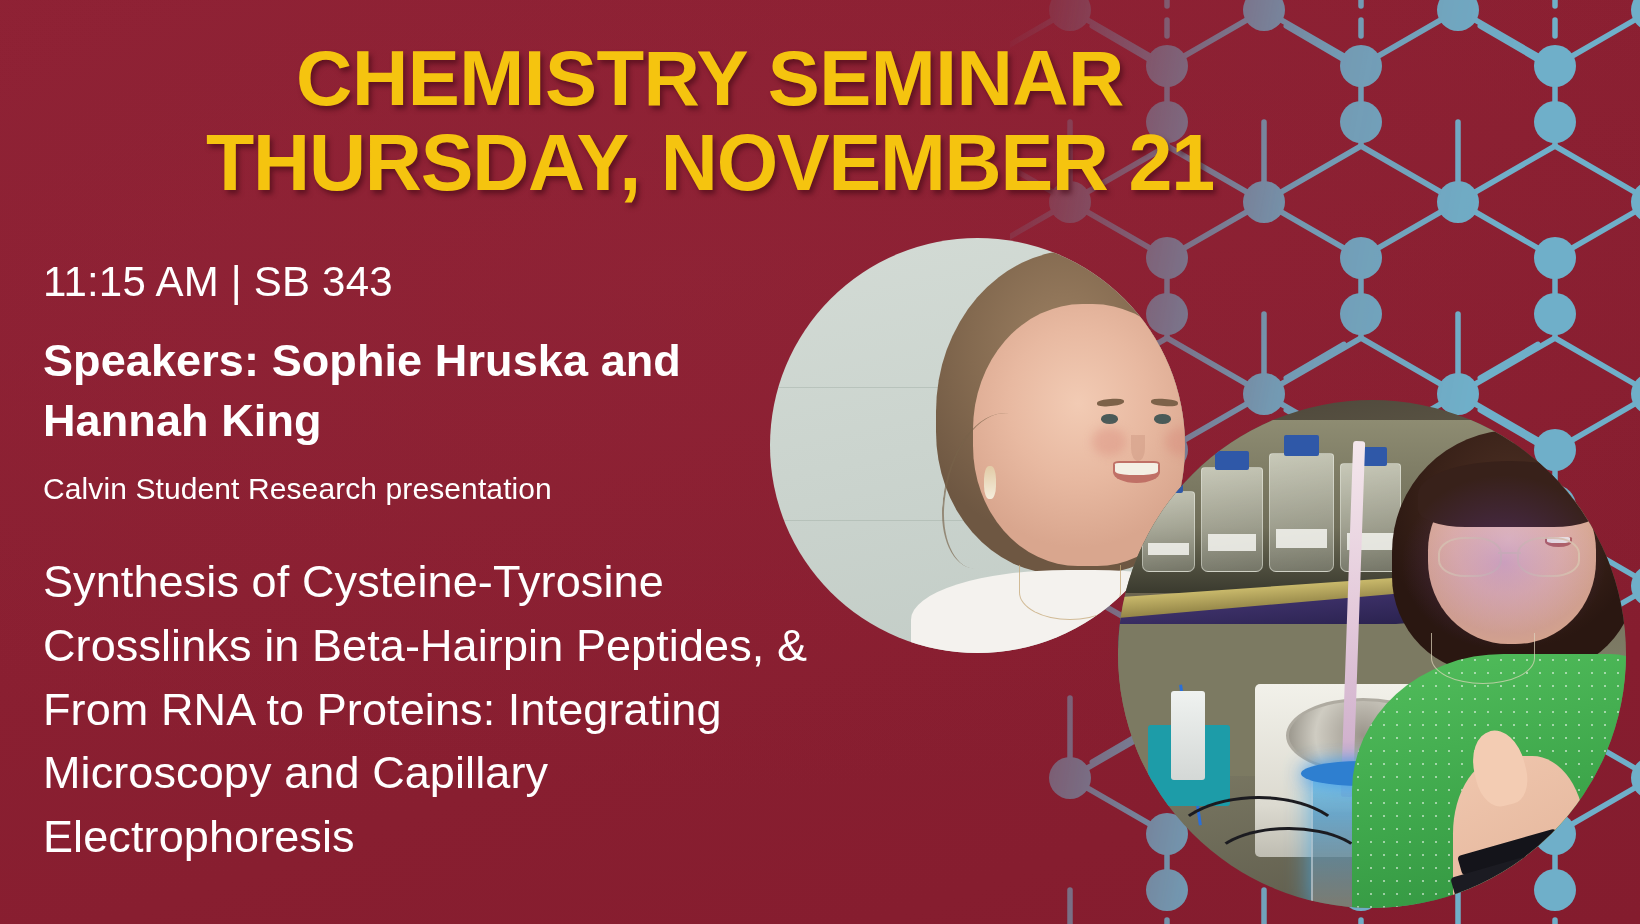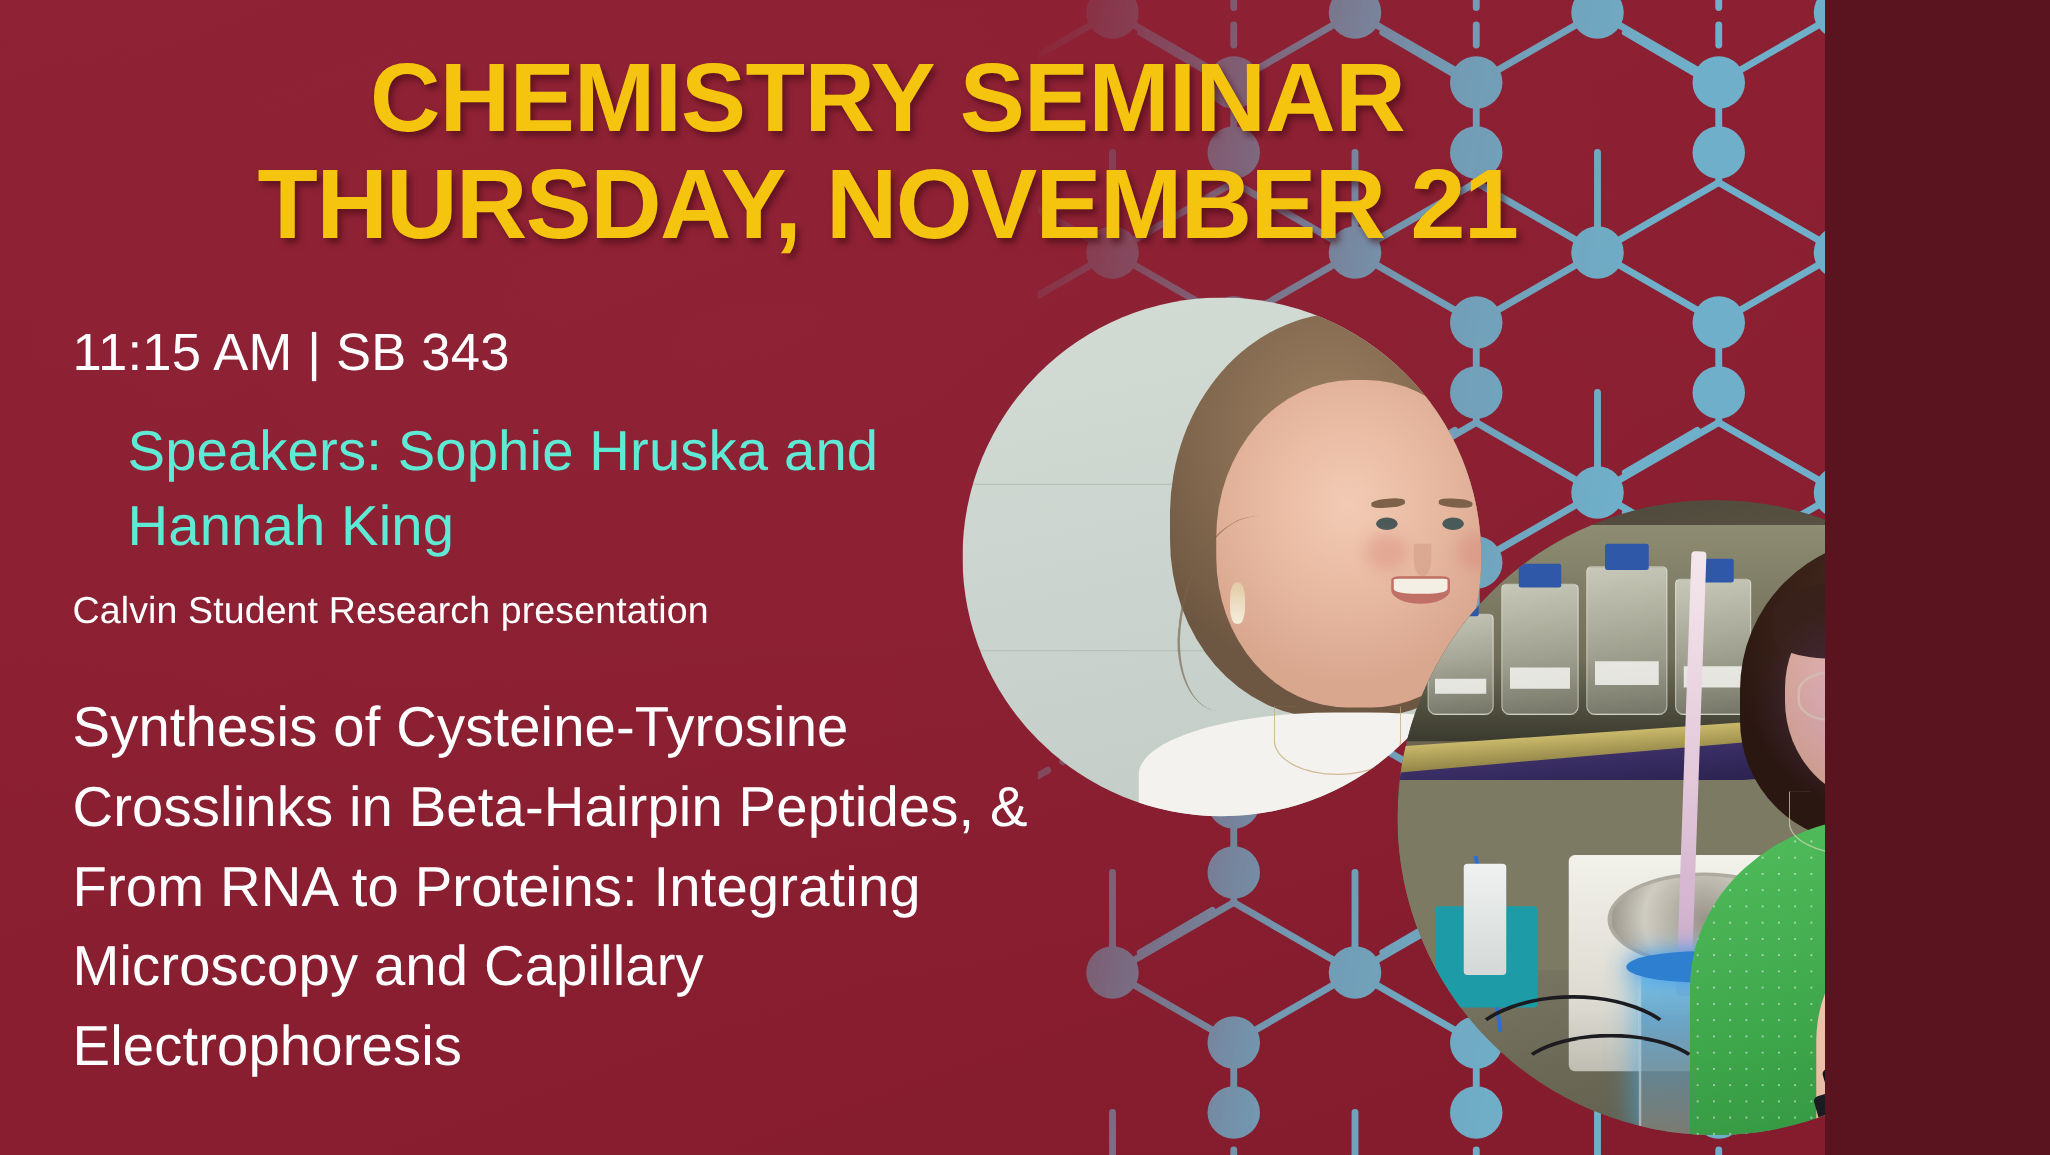--- a/index.html
+++ b/index.html
@@ -7,21 +7,21 @@
     padding: 0;
     background: #5a1420;
   }
   body {
     font-family: "Liberation Sans", sans-serif;
   }
 
   
   #poster {
     position: relative;
-    width: 1460px;
+    width: 1640px;
     height: 924px;
     overflow: hidden;
     background: #8C2033;
     user-select: none;
   }
 
   
   #bg-vignette {
     position: absolute;
     inset: 0;
@@ -65,44 +65,43 @@
     white-space: nowrap;
   }
   #headline .hl-line.line2 {
     font-size: 79px;
     letter-spacing: -1.2px;
   }
 
   
   #info-column {
     position: absolute;
-    left: 58px;
+    left: 43px;
     top: 258px;
     width: 830px;
     z-index: 7;
     color: #FFFFFF;
   }
 
   #time-location {
     font-size: 42px;
     line-height: 1.12;
     font-weight: 400;
     letter-spacing: 0.2px;
     margin-bottom: 26px;
     color: #FFFFFF;
   }
 
   #speakers {
     font-size: 45px;
     line-height: 1.33;
-    font-weight: 400;
+    font-weight: 700;
     letter-spacing: 0.1px;
     max-width: 690px;
-    color: #5eead4;
-    margin-left: 44px;
+    color: #ffffff;
   }
 
   #presentation-type {
     font-size: 30px;
     line-height: 1.3;
     font-weight: 400;
     margin-top: 18px;
     letter-spacing: 0.1px;
     color: #FFFFFF;
   }

